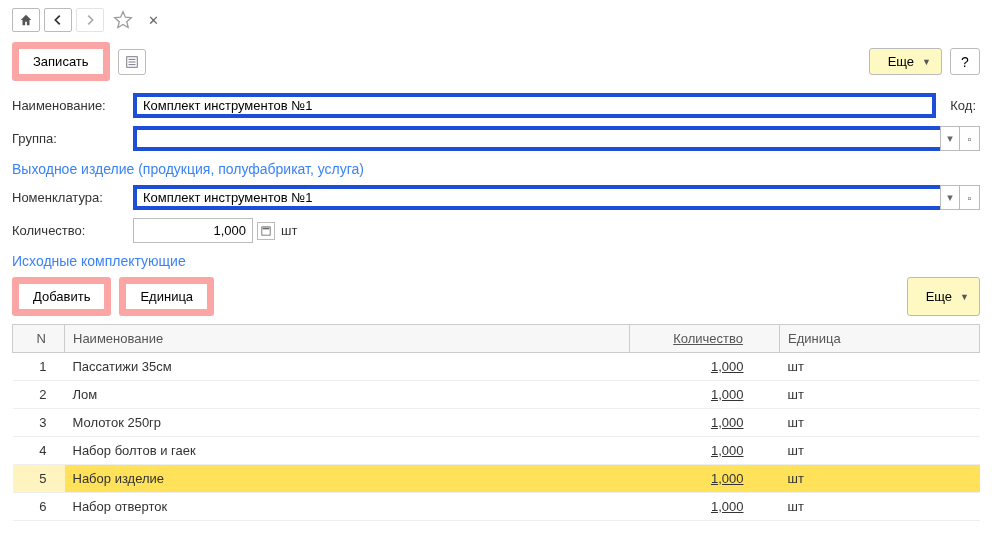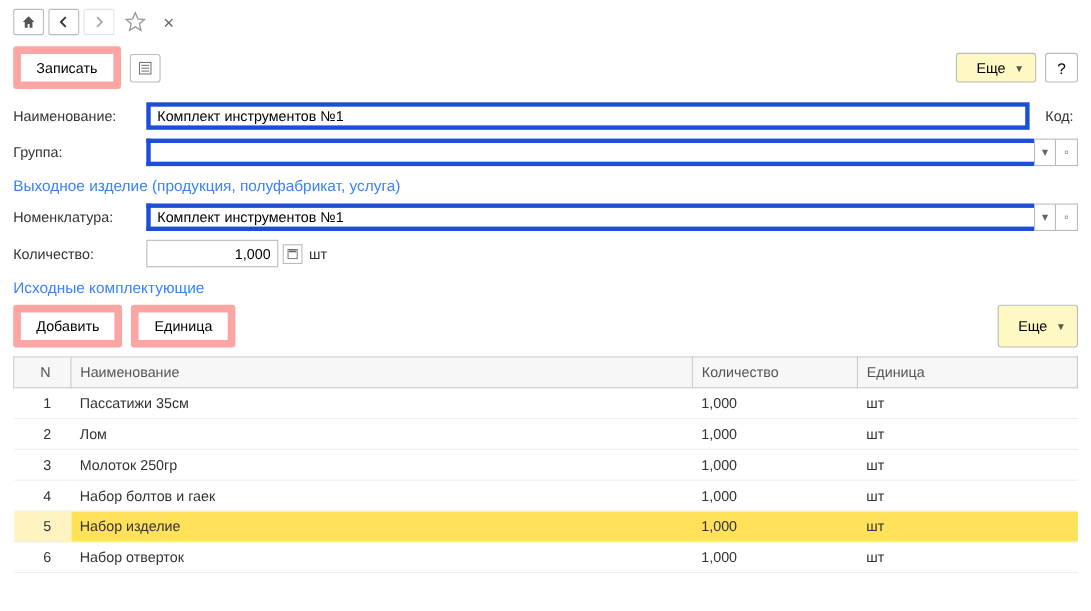--- a/index.html
+++ b/index.html
@@ -31,21 +31,21 @@
 .suffix-btn + .suffix-btn{ border-left:none;}
 .section-title { color: #3b82f6; font-size: 14px; margin: 10px 0 8px 0; }
 .unit-label { color:#333; }
 .table-toolbar { display:flex; gap:8px; margin:8px 0;}
 table { width: 100%; border-collapse: collapse; margin-top:6px;}
 thead th { border: 1px solid #ccc; background: #f7f7f7; text-align: left; padding: 6px 8px; font-weight: normal; color:#555; font-size:13px;}
 tbody td { border-bottom: 1px solid #eee; padding: 6px 8px; font-size:13px;}
 tbody tr.selected td { background: #ffe15a; }
 tbody tr.selected td:nth-child(1){ background:#fff4c0;}
 .col-n { width: 52px; text-align:right; padding-right:18px;}
-.col-qty { width: 150px; padding-right:36px;}
+.col-qty { width: 150px; text-align:right; padding-right:36px;text-decoration:underline;}
 .col-unit { width: 200px; }
 .qty-wrap{display:flex;align-items:center;}
 .calc-btn{width:18px;height:18px;border:1px solid #bbb;margin-left:4px;display:inline-flex;align-items:center;justify-content:center;cursor:pointer;}
 .calc-btn svg{width:10px;height:10px;}
 .chev{font-size:9px;color:#555;}
 </style>
 </head>
 <body>
 
 <div class="top-bar">

